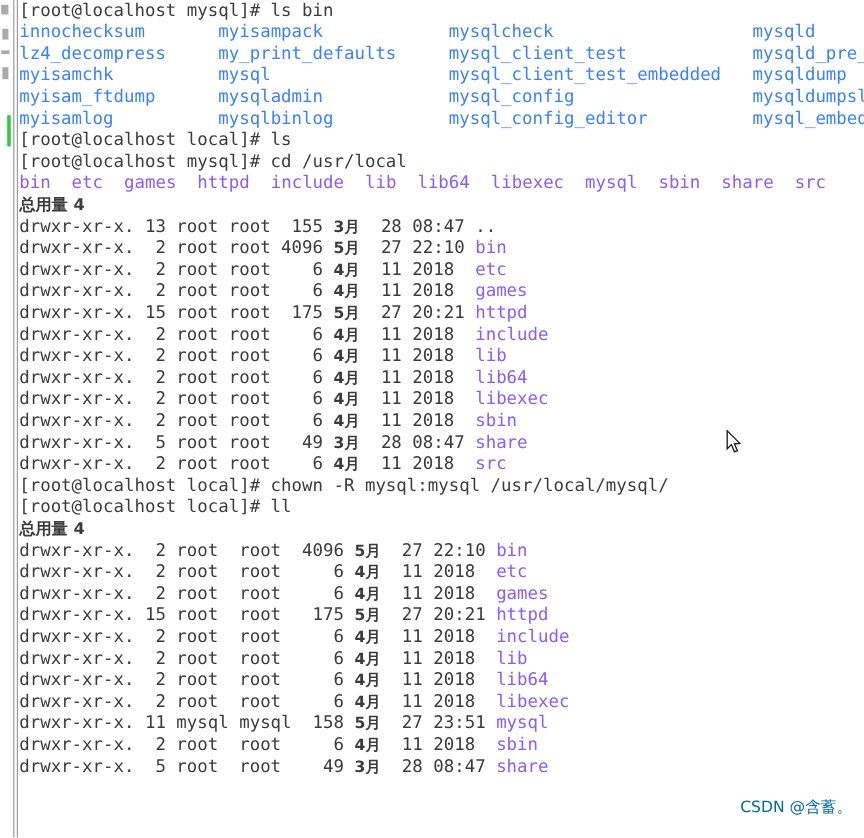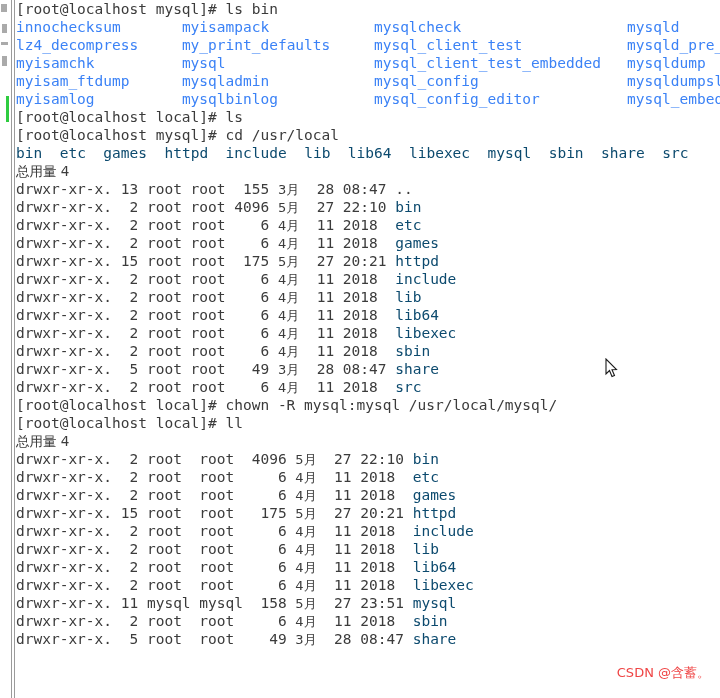--- a/index.html
+++ b/index.html
@@ -52,40 +52,40 @@
   }
 
   .line {
     height: 18px;
     line-height: 18px;
     font-size: 14.5px;
     white-space: pre;
     color: #3b3b3b;
     letter-spacing: 0px;
   }
-  .line.cjk { font-family: "DejaVu Sans", "Liberation Sans", sans-serif; font-size: 13.5px; }
+  .line.cjk { font-family: "DejaVu Sans", "Liberation Sans", sans-serif; font-size: 13.5px; font-weight: bold; }
 
   .prompt  { color: #3b3b3b; }
   .green   { color: #3b82f6; }
-  .blue    { color: #0c4a6e; }
+  .blue    { color: #8b5cf6; }
   .plain   { color: #3b3b3b; }
 
   
   .pointer {
     position: absolute;
     width: 14px; height: 20px;
   }
 
   
   .watermark {
     position: absolute;
     right: 10px; bottom: 16px;
     font-family: "DejaVu Sans", "Liberation Sans", sans-serif;
     font-size: 13px;
-    color: #ef4444;
+    color: #0369a1;
     white-space: pre;
   }
 </style>
 </head>
 <body>
 
 <div id="app">
 
   <div class="left-gutter">
     <div class="gutter-fleck" style="left:1px;top:4px;width:6px;height:8px;"></div>

